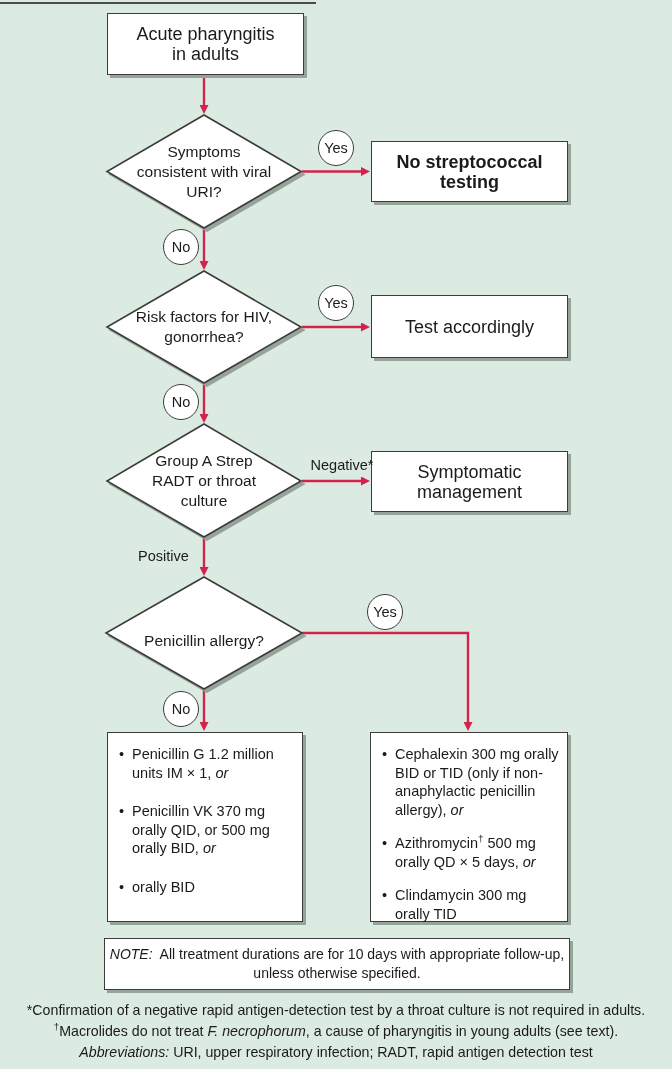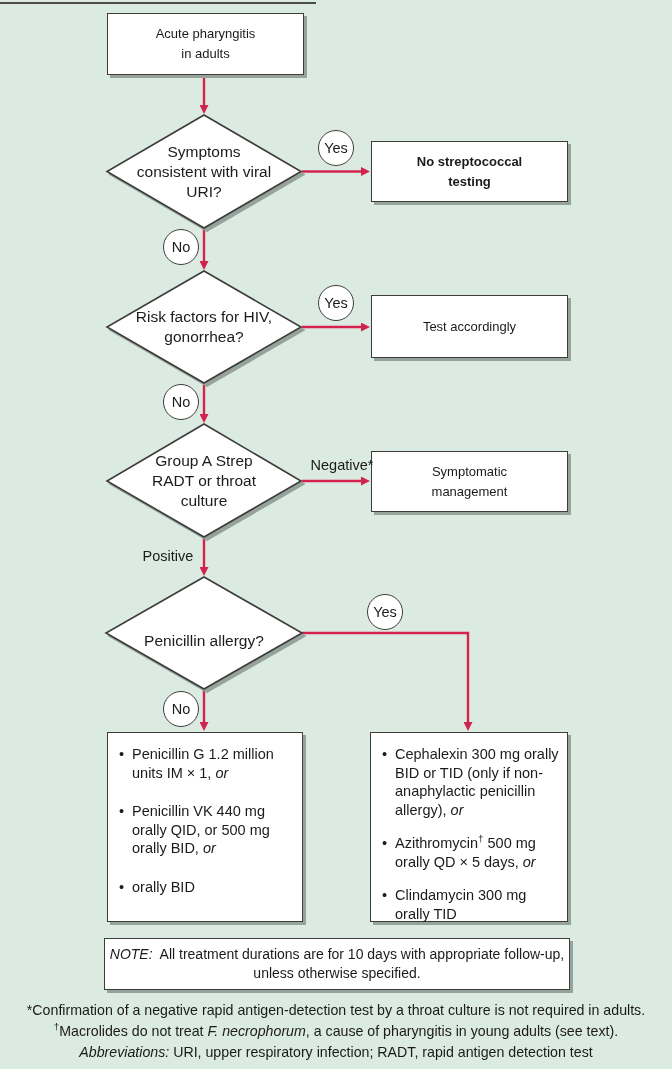--- a/index.html
+++ b/index.html
@@ -7,21 +7,21 @@
     --arrow:#d2234f; --shadow:#95a39b; --text:#1b1b1b;
   }
   html,body{margin:0;padding:0;}
   .stage{position:relative;width:672px;height:1069px;background:var(--background);
          font-family:"Liberation Sans",sans-serif;color:var(--text);overflow:hidden;}
   .layer{position:absolute;left:0;top:0;width:672px;height:1069px;}
   .top-line{position:absolute;left:0;top:2px;width:316px;height:2px;background:#4b4b4b;}
   .nodebox{position:absolute;box-sizing:border-box;background:var(--box_fill);
            border:1.6px solid var(--line);box-shadow:3px 3px 0 var(--shadow);
            display:flex;align-items:center;justify-content:center;text-align:center;
-           font-size:13px;line-height:20px;}
+           font-size:18px;line-height:20px;}
   .diamond{fill:var(--box_fill);stroke:var(--line);stroke-width:1.6;
            filter:drop-shadow(3px 3px 0 var(--shadow));}
   .arrow{stroke:var(--arrow);stroke-width:2.4;fill:none;}
   .arrowhead{fill:var(--arrow);}
   .diamond-label{position:absolute;text-align:center;font-size:15.5px;line-height:20px;}
   .circle{position:absolute;width:36px;height:36px;box-sizing:border-box;border-radius:50%;
           background:var(--box_fill);border:1.6px solid var(--line);
           display:flex;align-items:center;justify-content:center;font-size:14.5px;}
   .edge-label{position:absolute;font-size:14.5px;}
   .treatment{position:absolute;box-sizing:border-box;background:var(--box_fill);
@@ -134,35 +134,35 @@
     <span>No</span>
   </div>
   <div class="circle" style="left:367px;top:594px;">
     <span>Yes</span>
   </div>
   <div class="circle" style="left:163px;top:691px;">
     <span>No</span>
   </div>
 
   <div class="edge-label" style="left:300px;top:457px;width:72px;text-align:center;margin-left:6px;">Negative*</div>
-  <div class="edge-label" style="left:138px;top:548px;width:60px;text-align:center;">Positive</div>
+  <div class="edge-label" style="left:138px;top:548px;width:60px;text-align:left;">Positive</div>
 
   <div class="treatment left" style="left:107px;top:732px;width:196px;height:190px;">
     <ul>
       <li>
         <span class="dot">•</span>
         <div class="li-body">
             <div><span>Penicillin G 1.2 million</span></div>
             <div><span>units IM × 1, </span><span style="font-style: italic;">or</span></div>
           </div>
       </li>
       <li>
         <span class="dot">•</span>
         <div class="li-body">
-            <div><span>Penicillin VK 440 mg</span></div>
+            <div><span>Penicillin VK 370 mg</span></div>
             <div><span>orally QID, or 500 mg</span></div>
             <div><span>orally BID, </span><span style="font-style: italic;">or</span></div>
           </div>
       </li>
       <li>
         <span class="dot">•</span>
         <div class="li-body">
             <div><span>orally BID</span></div>
           </div>
       </li>

